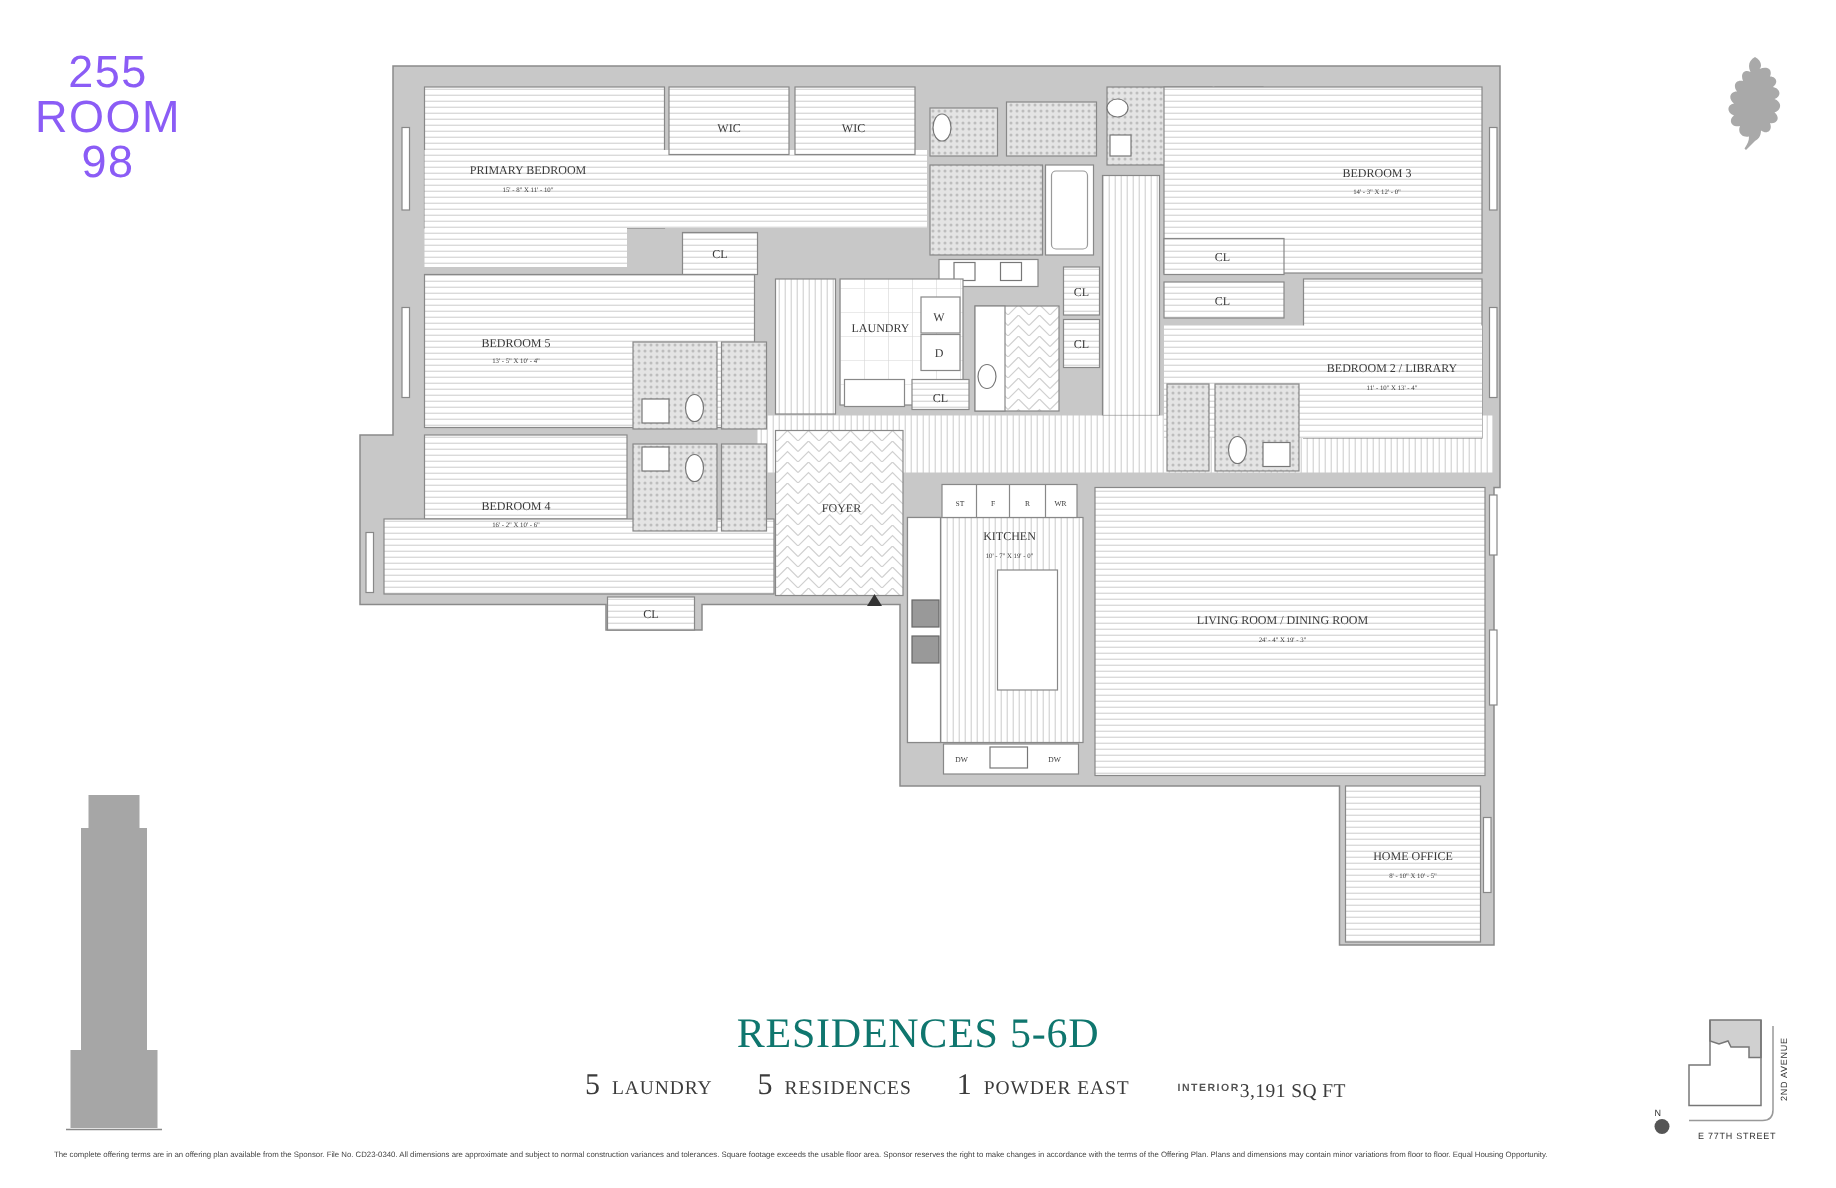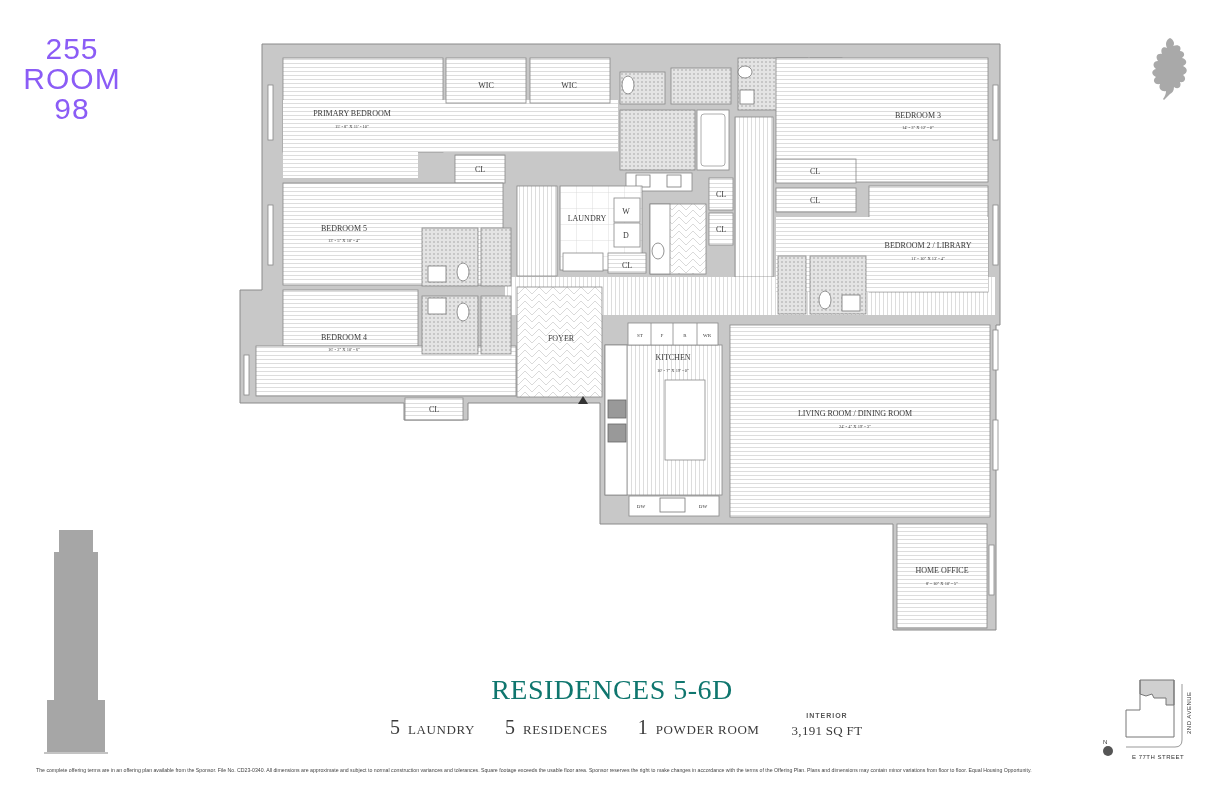--- a/index.html
+++ b/index.html
@@ -6,21 +6,21 @@
   body { width:1224px; height:792px; position:relative; overflow:hidden; font-family:"Liberation Serif", serif; color:#3a3a3a; }
   .logo { position:absolute; left:22px; top:34px; width:100px; text-align:center; font-family:"Liberation Sans", sans-serif; font-weight:300; color:#8b5cf6; font-size:30px; line-height:30px; letter-spacing:1px; }
   .logo div { display:block; }
   .leaf { position:absolute; left:1148px; top:36px; width:44px; height:66px; }
   .plan { position:absolute; left:0; top:0; width:1224px; height:792px; }
   .title { position:absolute; left:0; width:1224px; top:674px; text-align:center; font-size:28px; letter-spacing:0.5px; color:#0f766e; font-family:"Liberation Serif", serif; }
   .stats { position:absolute; top:712px; left:390px; display:flex; align-items:flex-end; gap:0; font-family:"Liberation Serif", serif; color:#3b3b3b; }
   .stat { display:flex; align-items:baseline; margin-right:30px; }
   .stat .num { font-size:20px; margin-right:8px; }
   .stat .lbl { font-size:13px; letter-spacing:0.6px; }
-  .interior { position:relative; display:flex; flex-direction:column; align-items:center; margin-left:2px; }
+  .interior { position:relative; display:flex; flex-direction:row; align-items:center; margin-left:2px; }
   .interior .cap { font-family:"Liberation Sans", sans-serif; font-size:7px; font-weight:bold; letter-spacing:1px; color:#555; margin-bottom:4px; }
   .interior .val { font-size:13px; letter-spacing:0.3px; }
   .disclaimer { position:absolute; left:36px; top:767px; width:1160px; font-family:"Liberation Sans", sans-serif; font-size:5.2px; color:#444; white-space:nowrap; }
   .building { position:absolute; left:44px; top:530px; width:64px; height:225px; }
   .keyplan { position:absolute; left:1094px; top:672px; width:130px; height:95px; }
 </style>
 </head>
 <body>
 
 <div class="logo">
@@ -213,21 +213,21 @@
   <div class="stat">
     <span class="num">5</span>
     <span class="lbl">LAUNDRY</span>
   </div>
   <div class="stat">
     <span class="num">5</span>
     <span class="lbl">RESIDENCES</span>
   </div>
   <div class="stat">
     <span class="num">1</span>
-    <span class="lbl">POWDER ROOM</span>
+    <span class="lbl">POWDER EAST</span>
   </div>
   <div class="interior">
     <span class="cap">INTERIOR</span>
     <span class="val">3,191 SQ FT</span>
   </div>
 </div>
 
 <svg class="keyplan" viewBox="0 0 130 95">
   <path d="M46 8 L80 8 L80 33 L72 33 L72 26 L60 26 L58 22 L52 24 L46 22 Z" fill="#d0d0d0" stroke="#777" stroke-width="1"></path>
   <path d="M46 8 L46 38 L32 38 L32 65 L80 65 L80 8" fill="none" stroke="#777" stroke-width="1"></path>

